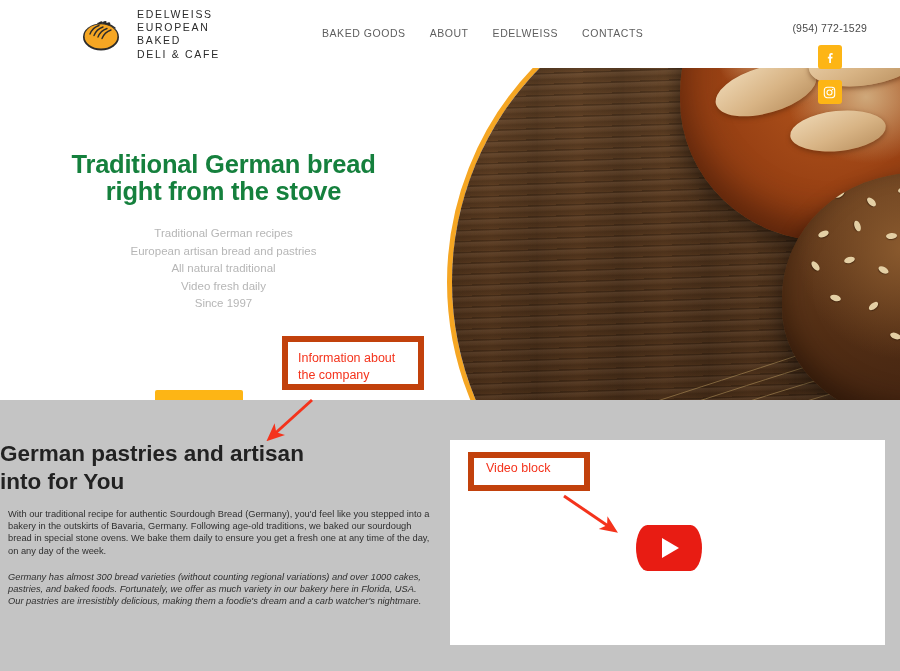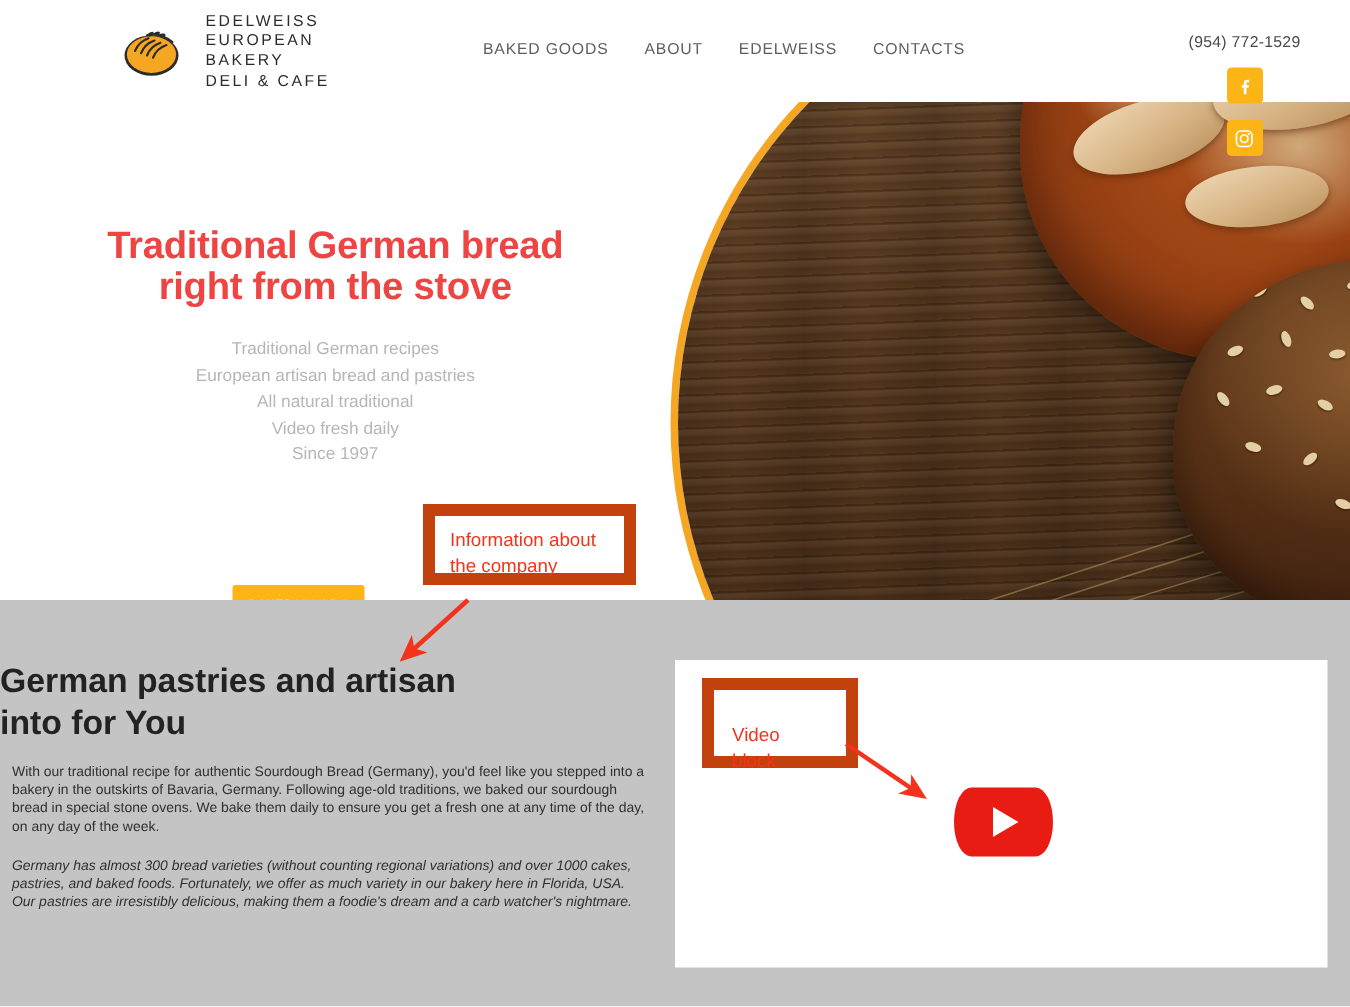--- a/index.html
+++ b/index.html
@@ -107,21 +107,21 @@
   .seeds { position: absolute; inset: 0; }
   .seed {
     position: absolute; width: 11px; height: 6px; border-radius: 50%;
     background: #e4cfa4; transform-origin: center;
     box-shadow: 0 1px 1px rgba(40,20,6,0.5);
   }
 
   .hero-copy { position: absolute; left: 0; top: 0; width: 447px; }
   .hero-title {
     margin-top: 83px; text-align: center;
-    font-size: 25.5px; line-height: 27px; color: #ef4444; letter-spacing: -0.2px;
+    font-size: 25.5px; line-height: 27px; color: #15803d; letter-spacing: -0.2px;
   }
   .hero-sub {
     margin-top: 20px; text-align: center;
     font-size: 11.5px; line-height: 17.6px; color: #b6b6b6;
   }
   .cta {
     position: absolute; left: 155px; top: 322px;
     width: 88px; height: 24px; border: none; border-radius: 2px;
     background: #FDB515; color: #fff;
     font-size: 8px; letter-spacing: 0.7px;
@@ -156,27 +156,27 @@
   .play-tri {
     width: 0; height: 0; margin-left: 3px;
     border-left: 17px solid #fff;
     border-top: 10px solid transparent;
     border-bottom: 10px solid transparent;
   }
 
   
   .anno {
     position: absolute; z-index: 40; background: #fff;
-    border: 8px solid #c2410c;
+    border: 6px solid #c2410c;
     color: #F4331C; font-size: 12.5px; line-height: 16.5px;
     padding: 8px 10px;
   }
   .anno-company { left: 282px; top: 336px; width: 142px; height: 54px; }
-  .anno-video   { left: 468px; top: 452px; width: 104px; height: 39px;
-                  padding: 22px 12px; }
+  .anno-video   { left: 468px; top: 452px; width: 122px; height: 39px;
+                  padding: 2px 12px; }
   .arrow { position: absolute; z-index: 41; }
 </style>
 </head>
 <body>
 
 <div class="page">
 
   <div class="header">
 
     <div class="logo-wrap">
@@ -192,21 +192,21 @@
         </g>
         <g fill="#2b2b2b">
           <ellipse cx="22.5" cy="12.8" rx="2.2" ry="1.2" transform="rotate(-28 22.5 12.8)"></ellipse>
           <ellipse cx="26.5" cy="12.4" rx="2.2" ry="1.2" transform="rotate(-18 26.5 12.4)"></ellipse>
           <ellipse cx="30.2" cy="13.6" rx="2.2" ry="1.2" transform="rotate(-8 30.2 13.6)"></ellipse>
         </g>
       </svg>
       <div class="logo-text">
         <div>EDELWEISS</div>
         <div>EUROPEAN</div>
-        <div>BAKERY</div>
+        <div>BAKED</div>
         <div>DELI &amp; CAFE</div>
       </div>
     </div>
 
     <nav class="nav">
       <a href="#">BAKED GOODS</a>
       <a href="#">ABOUT</a>
       <a href="#">EDELWEISS</a>
       <a href="#">CONTACTS</a>
     </nav>

